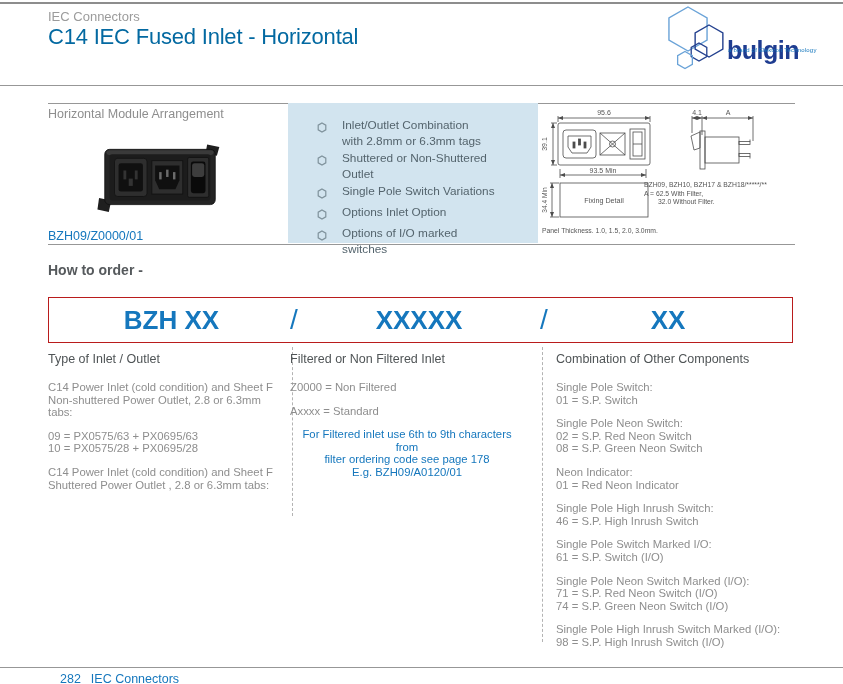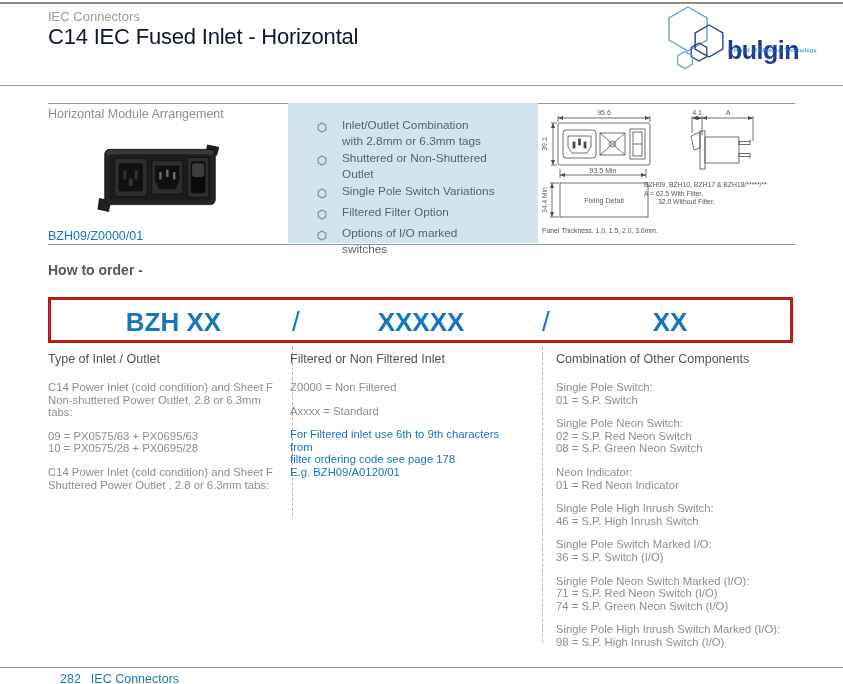--- a/index.html
+++ b/index.html
@@ -3,57 +3,57 @@
 <meta charset="utf-8">
 <style>
   html,body{margin:0;padding:0;background:#fff;}
   .page{position:relative;width:843px;height:684px;background:#fff;overflow:hidden;
         font-family:"Liberation Sans","DejaVu Sans",sans-serif;}
   .abs{position:absolute;}
   .rule{position:absolute;background:#979797;height:1px;}
   
   .top-rule{top:2px;left:0;width:843px;height:2px;background:#8d8d8d;}
   .category{top:9px;left:48px;font-size:13px;color:#9b9b9b;}
-  .title{top:24px;left:48px;font-size:22px;font-weight:400;color:#0f172a;letter-spacing:-0.2px;margin:0;}
+  .title{top:24px;left:48px;font-size:22px;font-weight:400;color:#0369a1;letter-spacing:-0.2px;margin:0;}
   .header-rule{top:85px;left:0;width:843px;}
   .logo-hex{left:658px;top:3px;}
   .wordmark{left:727px;top:36px;font-size:25px;font-weight:700;color:#1e3c90;letter-spacing:-0.5px;}
   .tagline{left:728px;top:47px;font-size:6px;color:#1577bd;letter-spacing:0.2px;}
   
   .seg-left{top:103px;left:48px;width:240px;}
   .seg-right{top:103px;left:538px;width:257px;}
   .panel-bottom{top:244px;left:48px;width:747px;}
   .module-label{top:107px;left:48px;font-size:12.5px;color:#8e8e8e;}
   .product-photo{left:95px;top:126px;}
   .module-caption{top:229px;left:48px;width:218px;font-size:12.5px;color:#1577bd;}
   .feature-box{left:288px;top:103px;width:250px;height:140px;background:#d2e4ef;
                box-sizing:border-box;padding:14px 14px 12px 29px;}
   .feature-row{display:flex;gap:15px;margin-bottom:1px;}
   .hex-bullet{flex:0 0 10px;margin-top:2px;}
   .feature-text{font-size:11.8px;line-height:16px;color:#54646d;white-space:pre-line;}
   .tech-drawing{left:540px;top:105px;}
   
   .order-heading{top:262px;left:48px;font-size:14px;font-weight:700;color:#55595c;}
-  .order-box{top:297px;left:48px;width:745px;height:46px;border:3px solid #b91c1c;box-sizing:border-box;}
+  .order-box{top:297px;left:48px;width:745px;height:46px;border:1px solid #b91c1c;box-sizing:border-box;}
   .order-box span{position:absolute;top:0;line-height:44px;text-align:center;color:#1577bd;}
   .code{font-size:26px;font-weight:700;}
   .code-1{left:0;width:245px;}
   .code-2{left:245px;width:250px;}
   .code-3{left:495px;width:248px;}
   .slash{font-size:28px;font-weight:400;width:20px;}
   .slash-1{left:235px;}
   .slash-2{left:485px;}
   
   .col{position:absolute;top:352px;}
   .col h3{margin:0 0 15px 0;font-size:12.5px;font-weight:400;color:#4f5456;}
   .col-1{left:48px;width:237px;}
   .col-2{left:290px;width:234px;}
   .col-3{left:556px;width:240px;}
   .tblock{font-size:11.3px;line-height:12.6px;color:#8e8e8e;margin-bottom:11px;}
-  .tblock.blue{color:#1577bd;}
+  .tblock.blue{color:#1577bd;text-align:center;}
   .vdash{position:absolute;width:0;border-left:1px dashed #b3b3b3;}
   .vdash-1{left:292px;top:347px;height:169px;}
   .vdash-2{left:542px;top:347px;height:295px;}
   
   .footer-rule{top:667px;left:0;width:843px;}
   .footer-text{top:672px;left:60px;font-size:12.5px;color:#1577bd;}
   .footer-text .pg{margin-right:10px;}
   
   svg text{font-family:"Liberation Sans","DejaVu Sans",sans-serif;}
 </style>
@@ -121,21 +121,21 @@
       <div class="feature-row">
         <span class="hex-bullet"><svg width="10" height="11" viewBox="0 0 20 22">
             <polygon points="10,2 17.6,6.4 17.6,15.6 10,20 2.4,15.6 2.4,6.4" fill="none" stroke="#7f929c" stroke-width="2.4"></polygon>
           </svg></span>
         <span class="feature-text">Single Pole Switch Variations</span>
       </div>
       <div class="feature-row">
         <span class="hex-bullet"><svg width="10" height="11" viewBox="0 0 20 22">
             <polygon points="10,2 17.6,6.4 17.6,15.6 10,20 2.4,15.6 2.4,6.4" fill="none" stroke="#7f929c" stroke-width="2.4"></polygon>
           </svg></span>
-        <span class="feature-text">Filtered Filter Option</span>
+        <span class="feature-text">Options Inlet Option</span>
       </div>
       <div class="feature-row">
         <span class="hex-bullet"><svg width="10" height="11" viewBox="0 0 20 22">
             <polygon points="10,2 17.6,6.4 17.6,15.6 10,20 2.4,15.6 2.4,6.4" fill="none" stroke="#7f929c" stroke-width="2.4"></polygon>
           </svg></span>
         <span class="feature-text">Options of I/O marked
 switches</span>
       </div>
     </div>
 
@@ -260,21 +260,21 @@
         <div class="tblock">
           <div>Neon Indicator:</div>
           <div>01 = Red Neon Indicator</div>
         </div>
         <div class="tblock">
           <div>Single Pole High Inrush Switch:</div>
           <div>46 = S.P. High Inrush Switch</div>
         </div>
         <div class="tblock">
           <div>Single Pole Switch Marked I/O:</div>
-          <div>36 = S.P. Switch (I/O)</div>
+          <div>61 = S.P. Switch (I/O)</div>
         </div>
         <div class="tblock">
           <div>Single Pole Neon Switch Marked (I/O):</div>
           <div>71 = S.P. Red Neon Switch (I/O)</div>
           <div>74 = S.P. Green Neon Switch (I/O)</div>
         </div>
         <div class="tblock">
           <div>Single Pole High Inrush Switch Marked (I/O):</div>
           <div>98 = S.P. High Inrush Switch (I/O)</div>
         </div>

